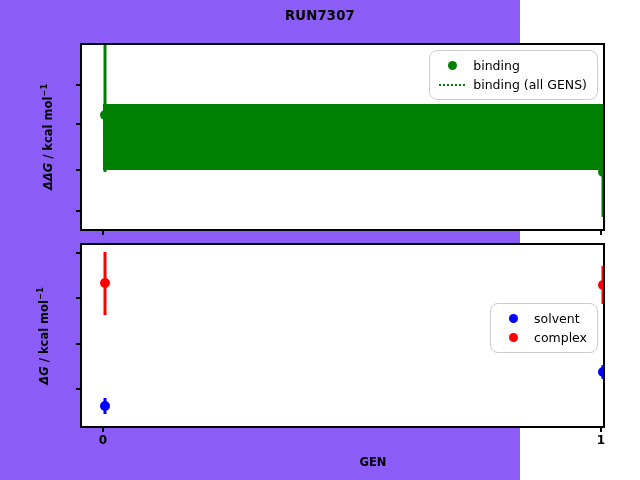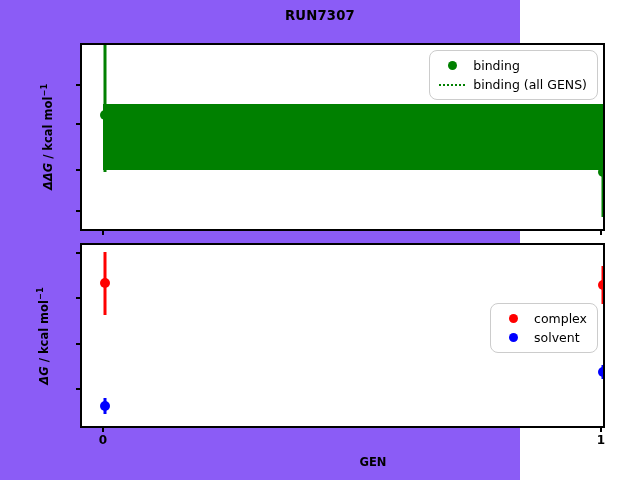--- a/index.html
+++ b/index.html
@@ -230,26 +230,26 @@
       <div class="marker" style="left:23px; top:161px; width:10px; height:10px; background:#0000ff;"></div>
 
       <div class="errbar" style="left:521px; top:120px; height:14px; background:#0000ff;"></div>
       <div class="marker" style="left:521px; top:127px; width:10px; height:10px; background:#0000ff;"></div>
 
     </div>
 
     <div class="legend" style="right:5px; top:58px;">
       <div class="legend-row">
         <span class="legend-key">
+          <span class="legend-dot" style="background:#0000ff;"></span>
+        </span>
+        <span class="legend-label">solvent</span>
+      </div>
+      <div class="legend-row">
+        <span class="legend-key">
           <span class="legend-dot" style="background:#ff0000;"></span>
         </span>
         <span class="legend-label">complex</span>
       </div>
-      <div class="legend-row">
-        <span class="legend-key">
-          <span class="legend-dot" style="background:#0000ff;"></span>
-        </span>
-        <span class="legend-label">solvent</span>
-      </div>
     </div>
   </div>
 
 </div>
 
 </body></html>

